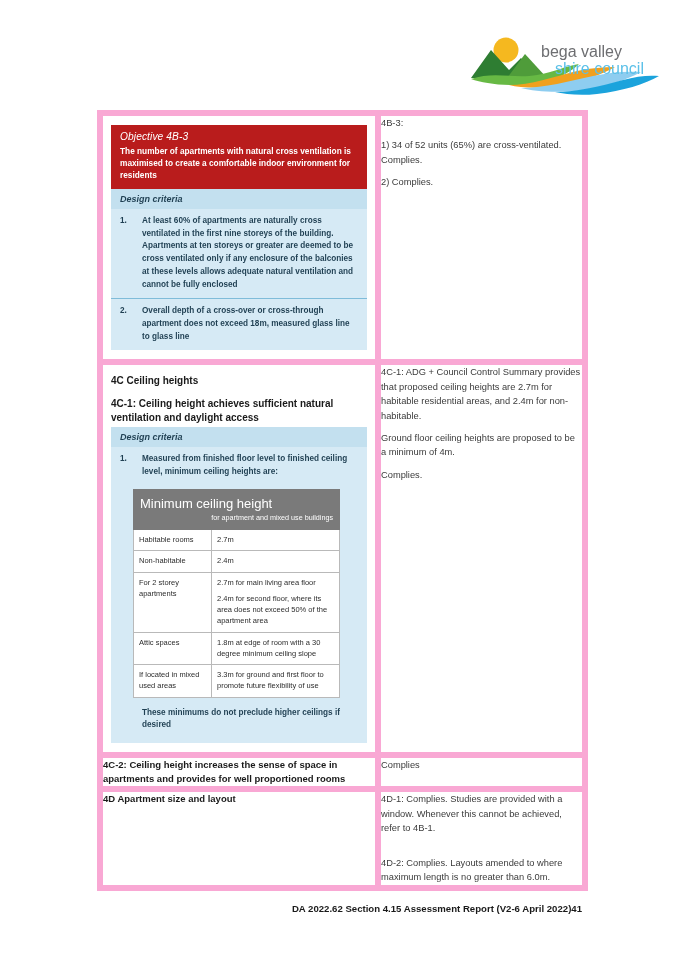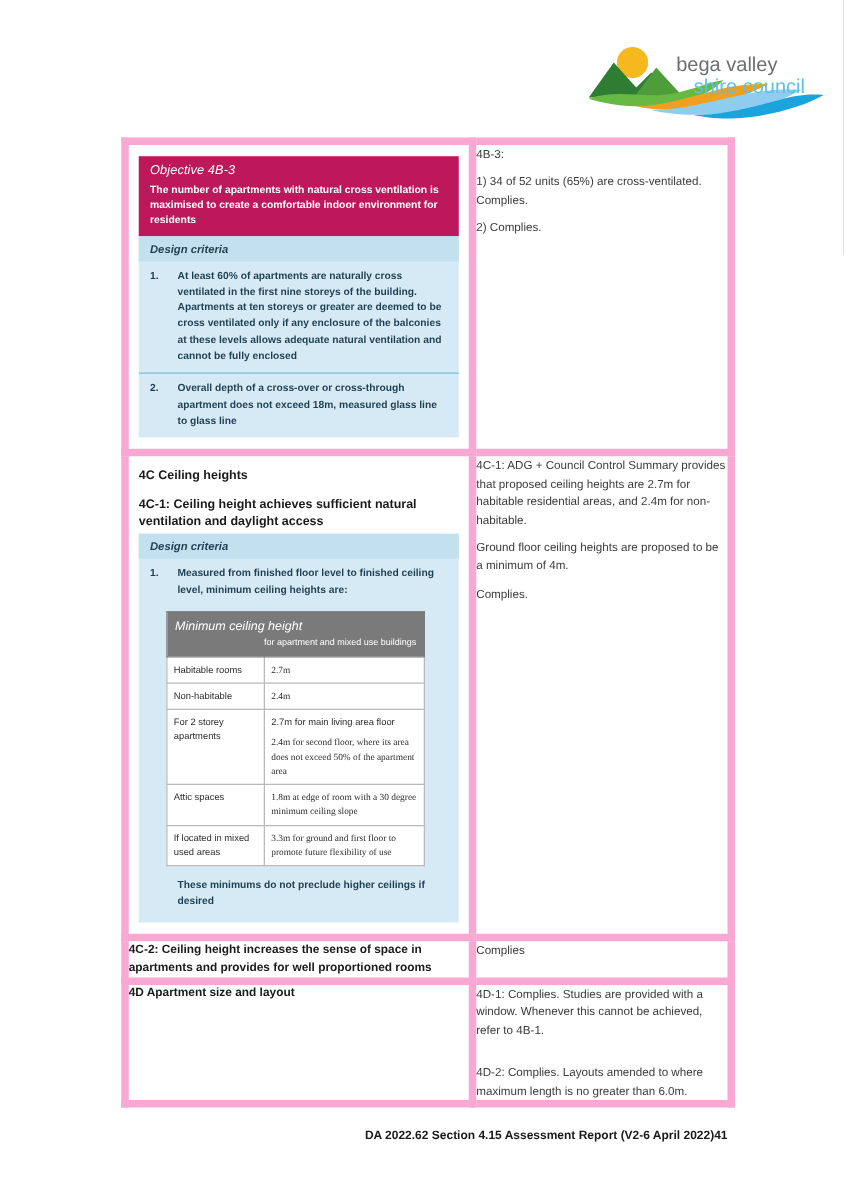--- a/index.html
+++ b/index.html
@@ -60,21 +60,21 @@
   .right-cell p:last-child { margin-bottom: 0; }
   .right-cell p.gap-before { margin-top: 20px; }
 
   
   .adg-block {
     background: #d6eaf5;
     margin: 2px 0 0 0;
     width: 100%;
   }
   .adg-header {
-    background: #be185d;
+    background: #b91c1c;
     color: #ffffff;
     padding: 6px 8px 8px 9px;
   }
   .adg-header .obj-title {
     font-style: italic;
     font-size: 10.2px;
     margin-bottom: 3px;
     letter-spacing: 0.1px;
   }
   .adg-header .obj-body {
@@ -143,26 +143,26 @@
     padding: 4px 5px 5px 5px;
     text-align: left;
     font-weight: normal;
   }
   .ch-head {
     background: #7a7a7a !important;
     color: #ffffff !important;
     border-color: #7a7a7a !important;
     padding: 4px 6px 5px 6px !important;
   }
-  .ch-head .ch-h1 { font-size: 10px; display: block; font-style: italic; }
+  .ch-head .ch-h1 { font-size: 13px; display: block; }
   .ch-head .ch-h2 { font-size: 7.2px; display: block; text-align: right; }
   .ch-c1 { width: 78px; }
   .ch-c2 { width: 128px; }
   .ch-table td p { margin: 0 0 5px 0; }
-  .ch-table td p:last-child { margin-bottom: 0; font-family: Liberation Serif, serif; }
+  .ch-table td p:last-child { margin-bottom: 0; }
 
   
   .plain-left {
     padding: 7px 8px 9px 8px;
     font-size: 9.5px;
     font-weight: bold;
     color: #1a1a1a;
     line-height: 1.5;
   }
 

